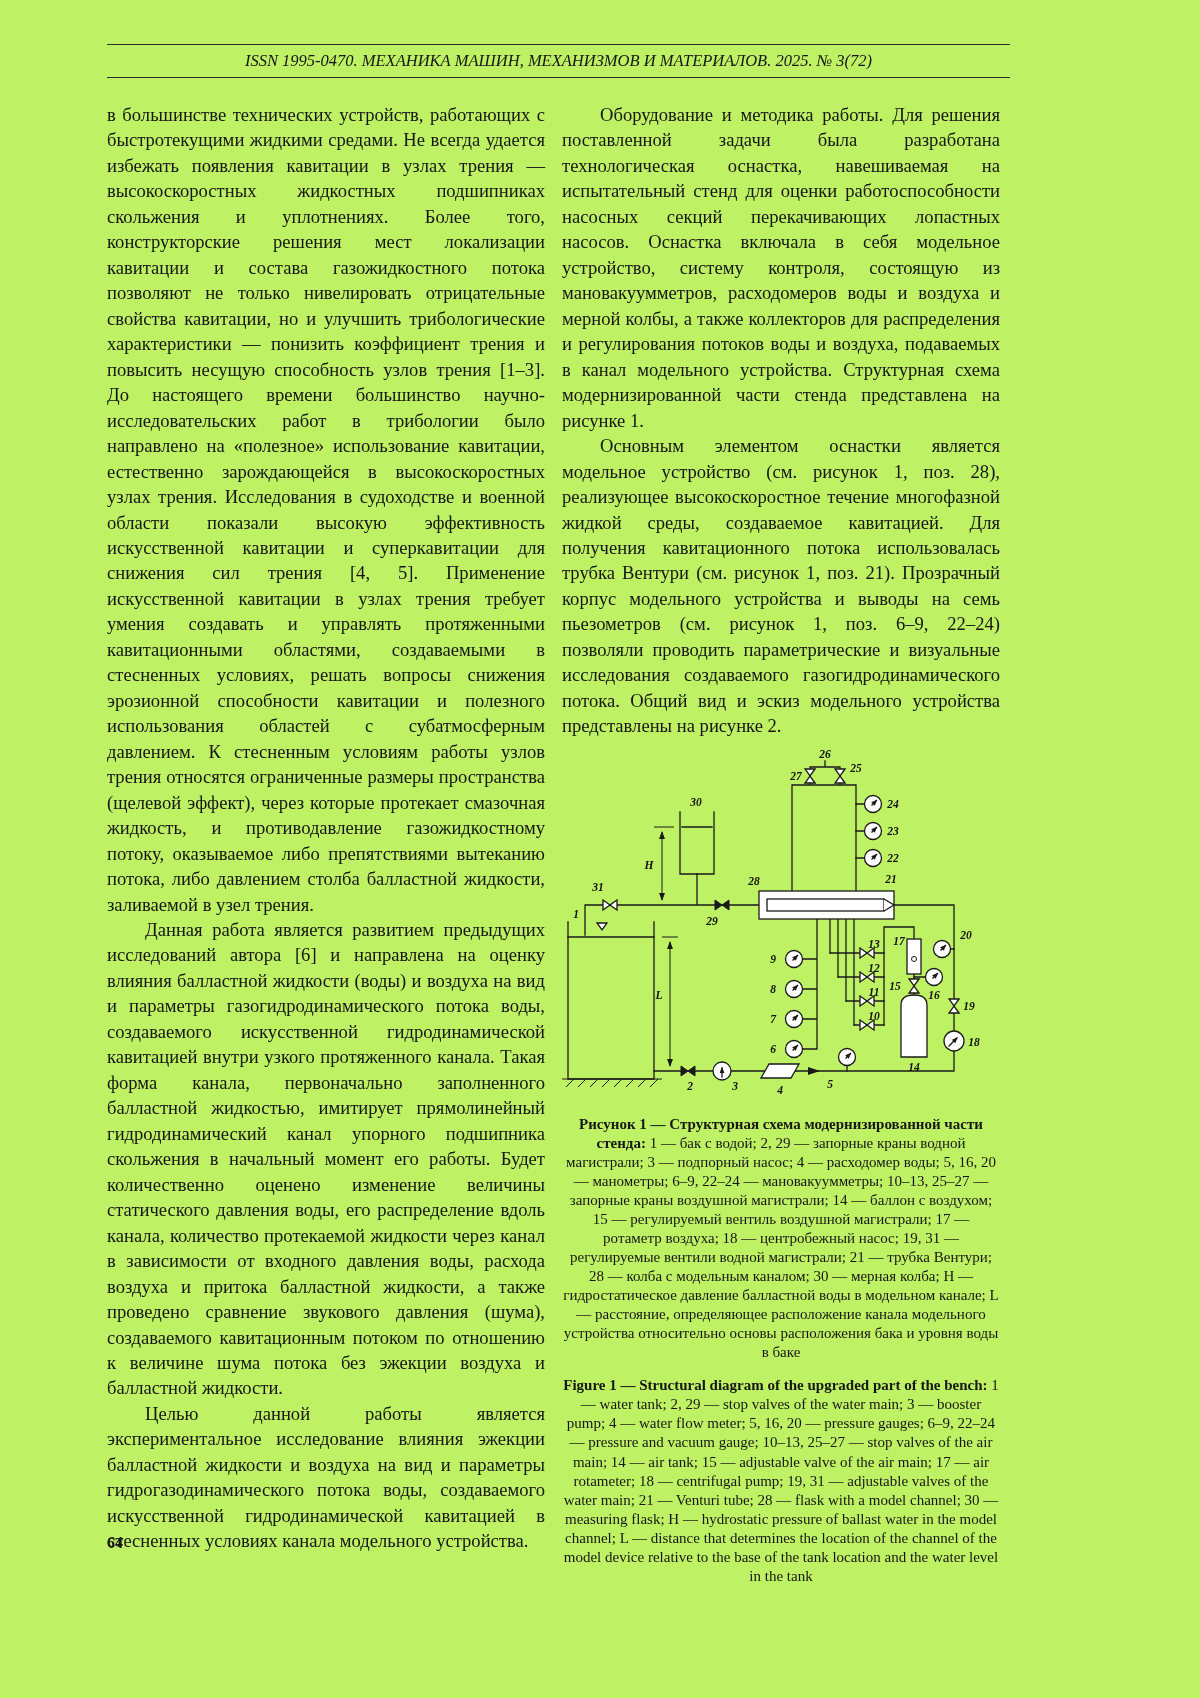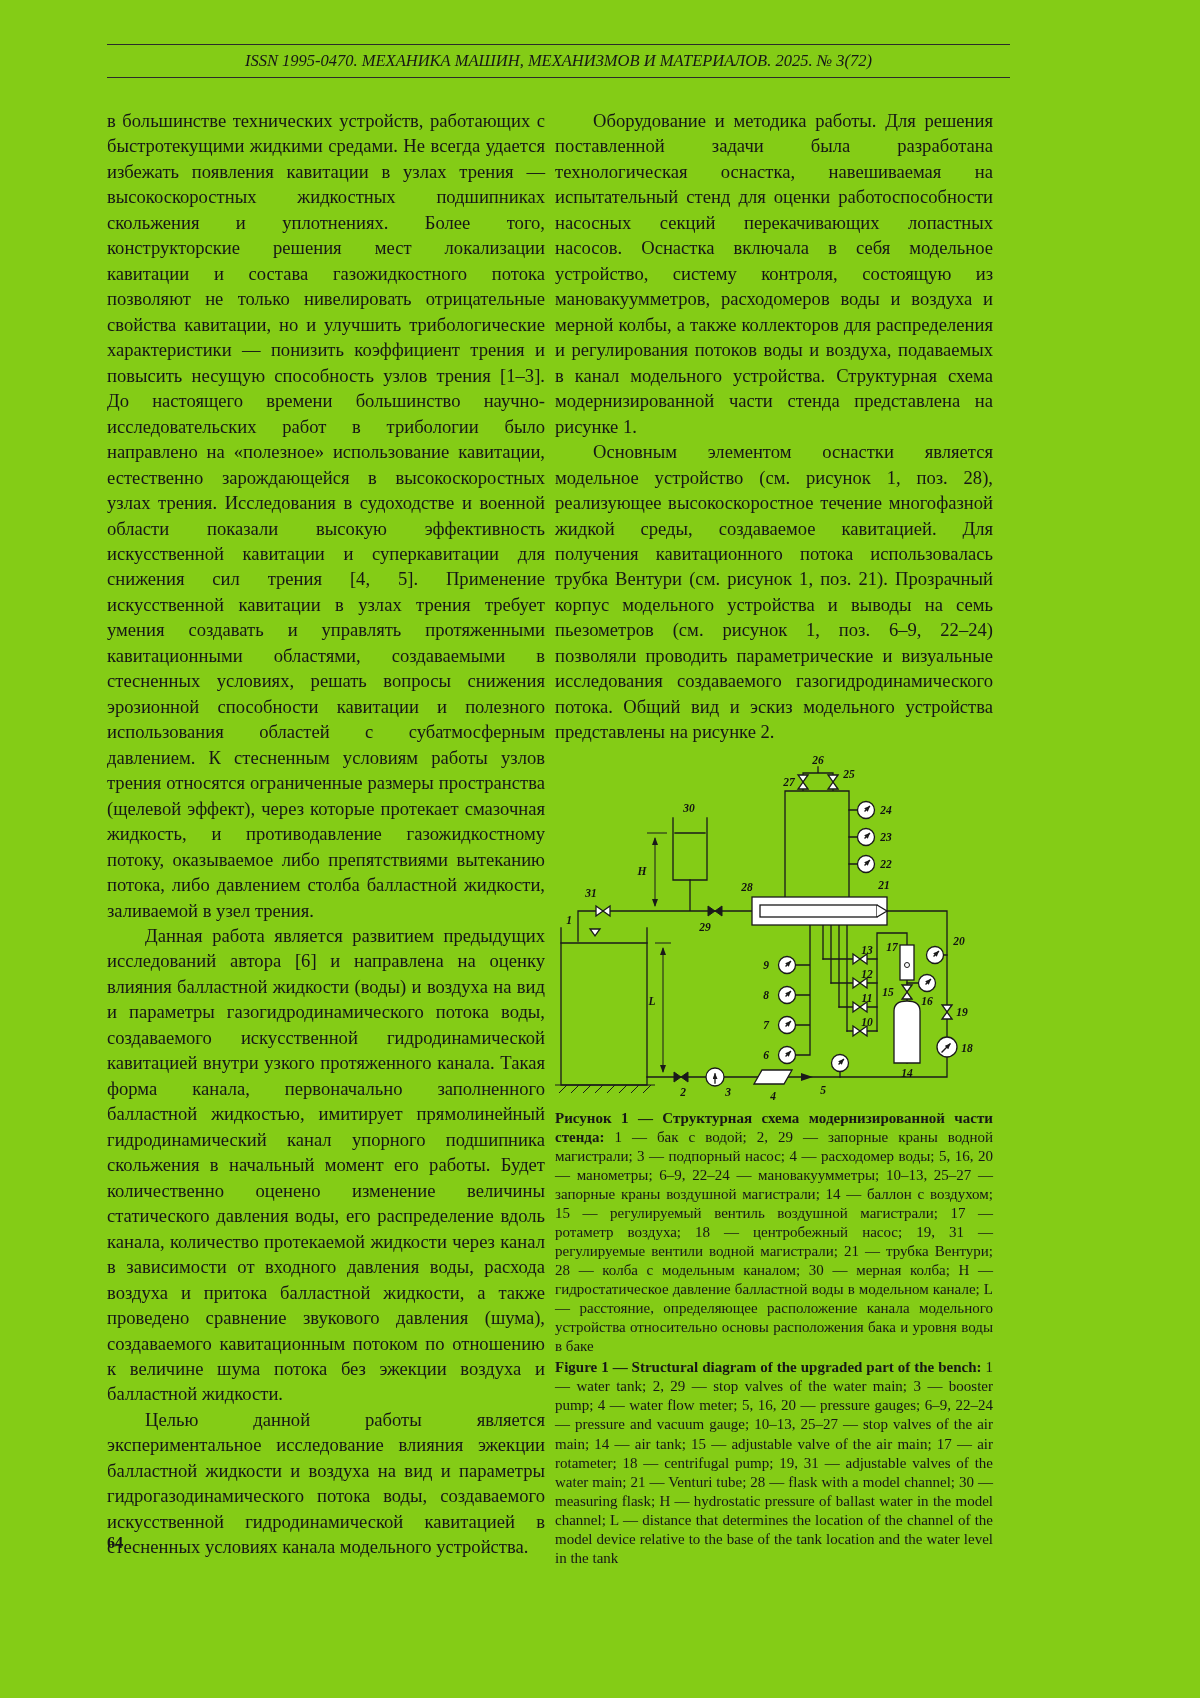--- a/index.html
+++ b/index.html
@@ -1,29 +1,29 @@
 <!DOCTYPE html>
 <html><head>
 <meta charset="utf-8">
 <style>
   html,body{margin:0;padding:0;background:#e8e8e8;}
-  .page{position:relative;width:1200px;height:1698px;background:#84cc16;
+  .page{position:relative;width:1200px;height:1698px;background:#bef264;
         font-family:"Liberation Serif", serif;color:#161616;overflow:hidden;}
   .runhead{position:absolute;left:107px;top:44px;width:903px;text-align:center;
         font-style:italic;font-size:16.5px;line-height:32px;
         border-top:1.3px solid #2b2b2b;border-bottom:1.3px solid #2b2b2b;}
-  .columns{position:absolute;left:107px;top:108px;width:903px;display:flex;gap:10px;}
+  .columns{position:absolute;left:107px;top:102px;width:903px;display:flex;gap:17px;}
   .col{width:438px;font-size:18.6px;line-height:1.37;text-align:justify;}
   .col p{margin:0;text-indent:38px;}
   .col p.noindent{text-indent:0;}
   .lead-bold{font-weight:normal;}
   .lead-italic{}
   figure{margin:10px 0 0 0;}
   .fig-svg{width:438px;height:352px;display:block;}
-  .caption{font-size:15px;line-height:1.27;margin-top:2px;}
+  .caption{font-size:15px;line-height:1.27;text-align:center;margin-top:14px;}
   .caption b{font-weight:bold;}
   .pageno{position:absolute;left:107px;top:1534px;font-size:16px;font-weight:bold;}
   
   .fl{stroke:#1a1a1a;stroke-width:1.3;fill:none;stroke-linecap:square;}
   .fs{stroke:#1a1a1a;stroke-width:1.3;fill:#ffffff;}
   .fb{stroke:#1a1a1a;stroke-width:1;fill:#1a1a1a;}
   .fd{stroke:#1a1a1a;stroke-width:1;fill:none;}
   .ftxt{font:bold italic 11.5px "Liberation Serif", serif;fill:#111;text-anchor:middle;}
 </style>
 </head>

